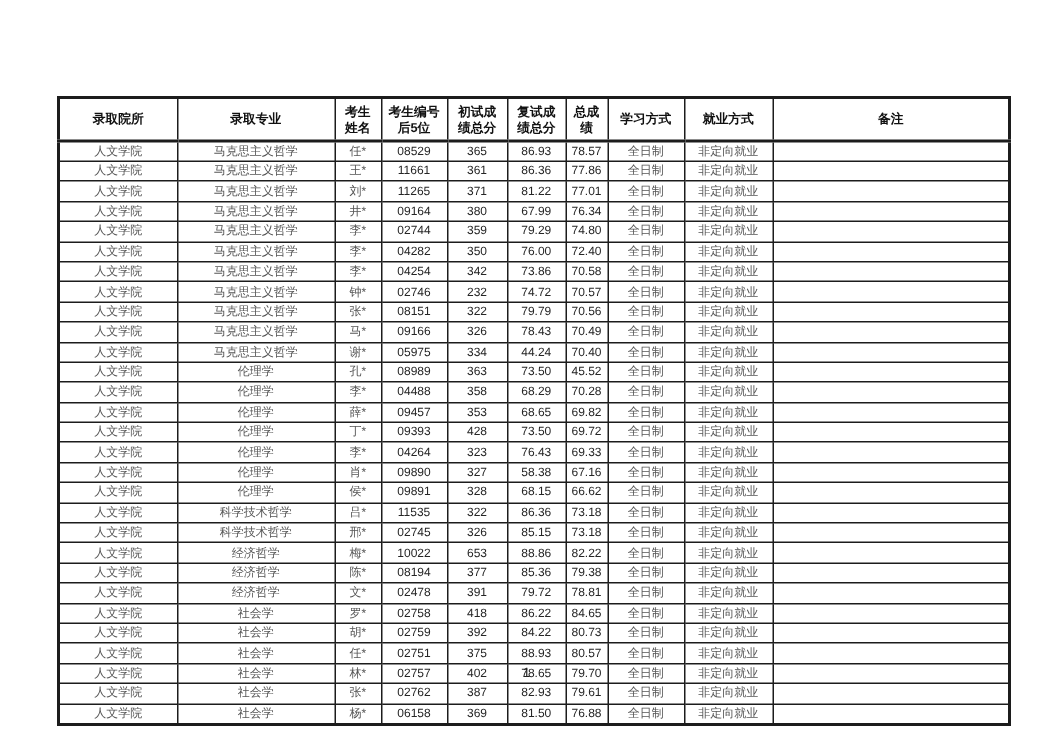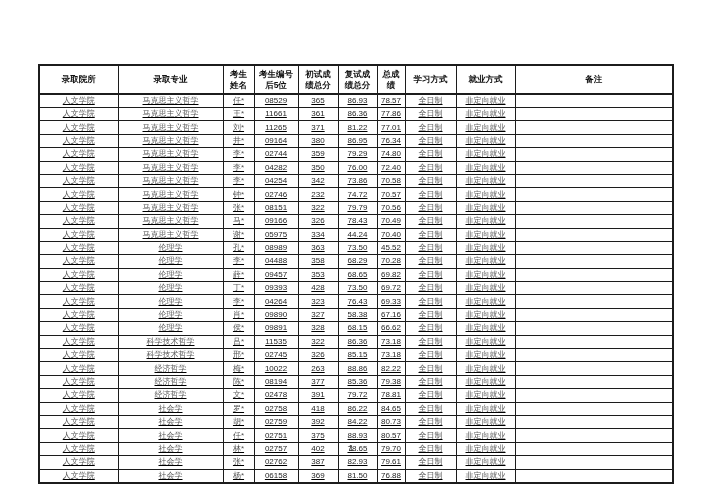--- a/index.html
+++ b/index.html
@@ -32,21 +32,20 @@
   #admission-table thead th {
     font-size: 8.5px;
     line-height: 11px;
     font-weight: bold;
     color: #111111;
     height: 27px;
     border-bottom: 2px solid #1c1c1c;
   }
   #admission-table tbody tr {
     height: 13.4px;
-    text-decoration: underline;
   }
   #admission-table td {
     font-size: 8px;
     line-height: 12px;
   }
   #admission-table td.zh { color: #565656; }
   #admission-table td.num { color: #252525; }
   col.c0 { width: 79px; }
   col.c1 { width: 105px; }
   col.c2 { width: 31px; }
@@ -133,21 +132,21 @@
         <td class="zh">全日制</td>
         <td class="zh">非定向就业</td>
         <td class="zh"></td>
       </tr>
       <tr>
         <td class="zh">人文学院</td>
         <td class="zh">马克思主义哲学</td>
         <td class="zh">井*</td>
         <td class="num">09164</td>
         <td class="num">380</td>
-        <td class="num">86.95</td>
+        <td class="num">67.99</td>
         <td class="num">76.34</td>
         <td class="zh">全日制</td>
         <td class="zh">非定向就业</td>
         <td class="zh"></td>
       </tr>
       <tr>
         <td class="zh">人文学院</td>
         <td class="zh">马克思主义哲学</td>
         <td class="zh">李*</td>
         <td class="num">02744</td>
@@ -336,21 +335,21 @@
         <td class="num">73.18</td>
         <td class="zh">全日制</td>
         <td class="zh">非定向就业</td>
         <td class="zh"></td>
       </tr>
       <tr>
         <td class="zh">人文学院</td>
         <td class="zh">经济哲学</td>
         <td class="zh">梅*</td>
         <td class="num">10022</td>
-        <td class="num">263</td>
+        <td class="num">653</td>
         <td class="num">88.86</td>
         <td class="num">82.22</td>
         <td class="zh">全日制</td>
         <td class="zh">非定向就业</td>
         <td class="zh"></td>
       </tr>
       <tr>
         <td class="zh">人文学院</td>
         <td class="zh">经济哲学</td>
         <td class="zh">陈*</td>

